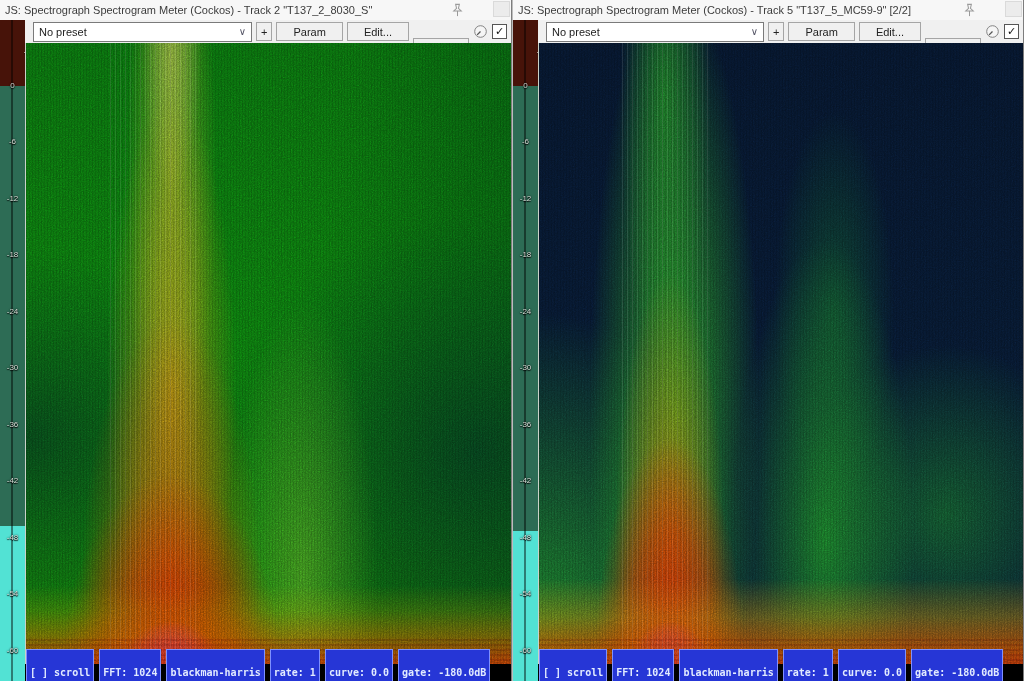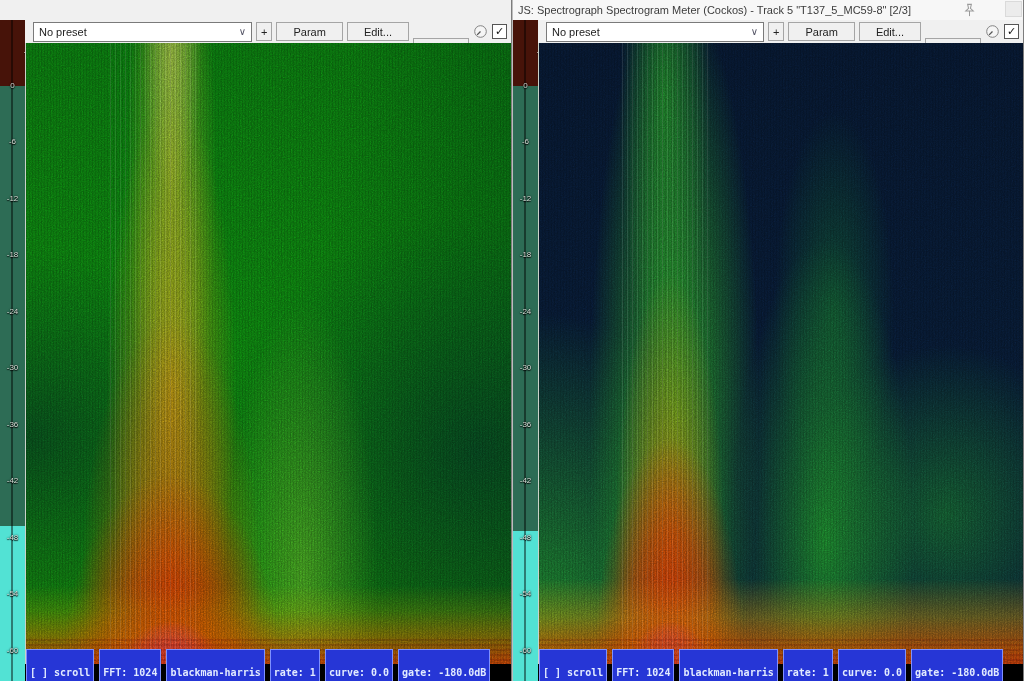--- a/index.html
+++ b/index.html
@@ -77,20 +77,30 @@
     mix-blend-mode:multiply;opacity:.7;}
 
   
   .status{position:absolute;left:25px;right:0;bottom:0;height:17px;background:#000;display:flex;align-items:center;gap:5px;padding-left:1px;box-sizing:border-box;}
   .chip{background:var(--chip-bg,#2636d6);border:1px solid var(--chip-border,#7e90ff);color:var(--chip-text,#e2ebff);font:bold 10px "DejaVu Sans Mono",monospace;padding:17px 3px;line-height:12px;white-space:pre;}
 </style>
 </head>
 <body>
 
 <div class="fxwin" id="winL">
+  <div class="titlebar">
+    <span class="title">JS: Spectrograph Spectrogram Meter (Cockos) - Track 2 "T137_2_8030_S"</span>
+    <span class="pin">
+      <svg viewBox="0 0 16 16" width="15" height="16">
+          <path d="M6 2h4l-1 4.2 3 2.8H4l3-2.8z" fill="none" stroke="#9a9a9a" stroke-width="1.1"></path>
+          <line x1="8" y1="9" x2="8" y2="14.5" stroke="#9a9a9a" stroke-width="1.1"></line>
+        </svg>
+    </span>
+    <span class="cornerbtn"></span>
+  </div>
   <div class="body">
     <div class="meter">
       <div class="m-maroon"></div>
       <div class="m-cyan"></div>
       <div class="m-line"></div>
       <span class="peak">-4.5</span>
       <span class="tick" style="top:65px">0</span>
       <span class="tick" style="top:121px">-6</span>
       <span class="tick" style="top:178px">-12</span>
       <span class="tick" style="top:234px">-18</span>
@@ -138,21 +148,21 @@
       <span class="chip">blackman-harris</span>
       <span class="chip">rate: 1</span>
       <span class="chip">curve: 0.0</span>
       <span class="chip">gate: -180.0dB</span>
     </div>
   </div>
 </div>
 
 <div class="fxwin" id="winR">
   <div class="titlebar">
-    <span class="title">JS: Spectrograph Spectrogram Meter (Cockos) - Track 5 "T137_5_MC59-8" [2/3]</span>
+    <span class="title">JS: Spectrograph Spectrogram Meter (Cockos) - Track 5 "T137_5_MC59-9" [2/2]</span>
     <span class="pin">
       <svg viewBox="0 0 16 16" width="15" height="16">
           <path d="M6 2h4l-1 4.2 3 2.8H4l3-2.8z" fill="none" stroke="#9a9a9a" stroke-width="1.1"></path>
           <line x1="8" y1="9" x2="8" y2="14.5" stroke="#9a9a9a" stroke-width="1.1"></line>
         </svg>
     </span>
     <span class="cornerbtn"></span>
   </div>
   <div class="body">
     <div class="meter">

